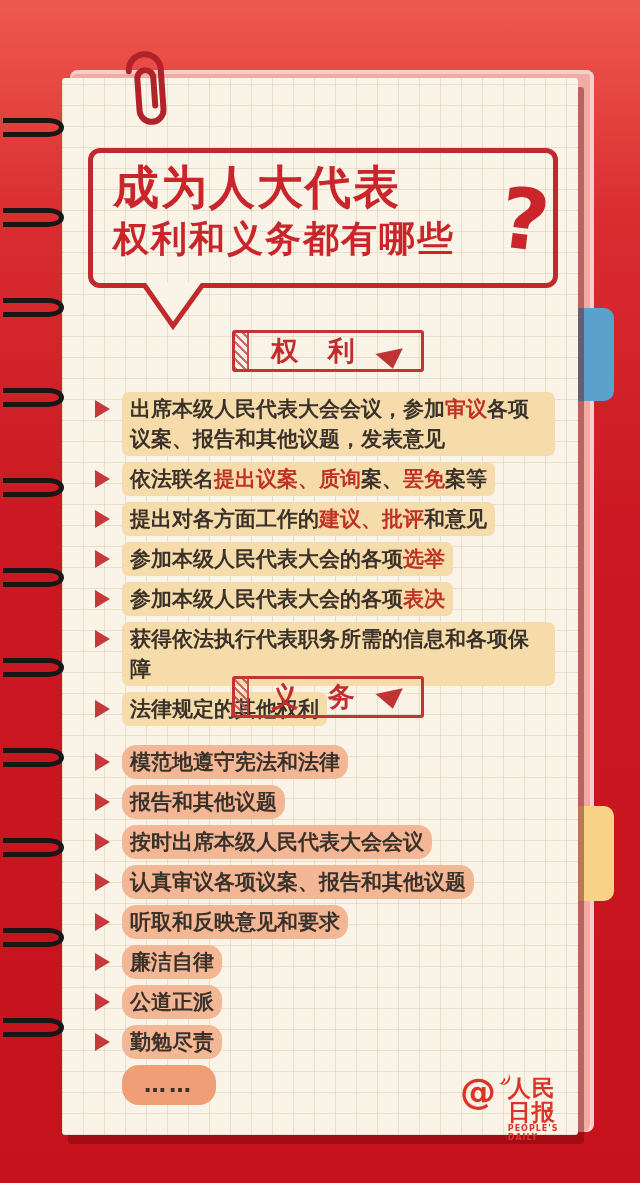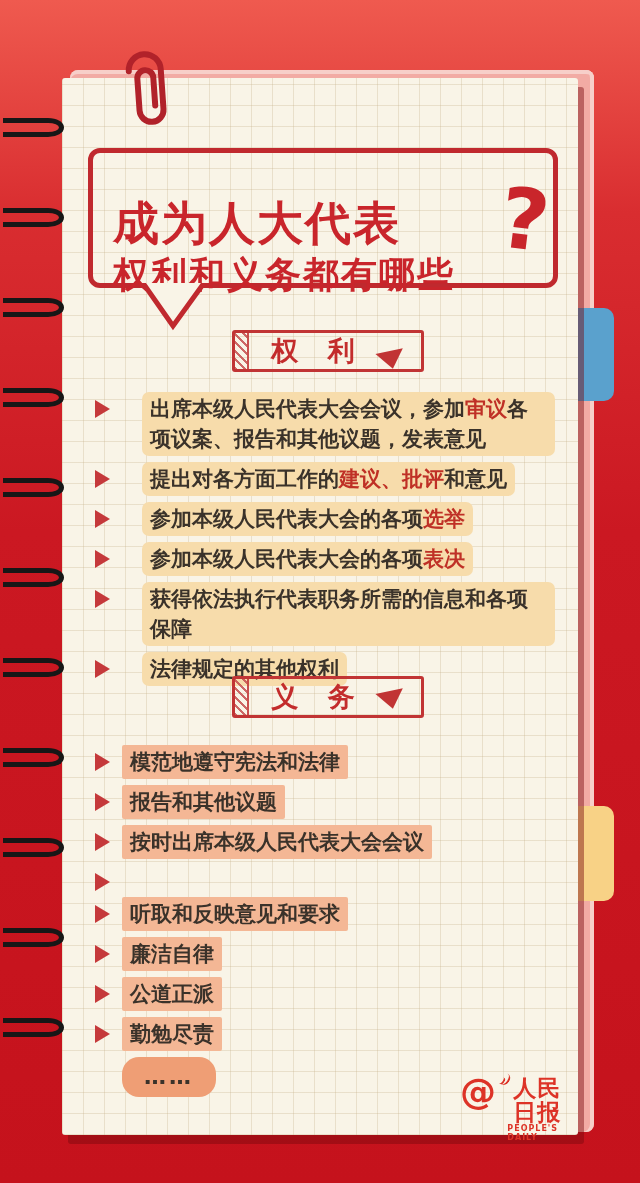--- a/index.html
+++ b/index.html
@@ -36,21 +36,21 @@
   }
   
   .clip{position:absolute;left:108px;top:38px;z-index:6;transform:rotate(-4deg);}
   
   .bubble{
     position:absolute;left:26px;top:70px;width:470px;height:140px;
     border:5px solid #c0292e;border-radius:12px;box-sizing:border-box;
     padding:8px 0 0 20px;
   }
   .title-line{font-weight:900;color:#c9252b;letter-spacing:2px;line-height:52px;white-space:nowrap;}
-  .title-line1{font-size:46px;margin-top:36px;}
+  .title-line1{font-size:46px;}
   .title-line2{font-size:36px;}
   .qmark{
     position:absolute;left:438px;top:100px;font-size:84px;font-weight:900;
     color:#c9252b;transform:rotate(7deg);line-height:1;
   }
   .bubble-tail{position:absolute;left:78px;top:205px;z-index:3;}
   
   .sec-box{
     position:absolute;left:170px;width:192px;height:42px;
     border:3px solid #c13434;border-radius:3px;box-sizing:border-box;
@@ -80,39 +80,39 @@
   .bullet{
     width:0;height:0;flex:none;margin:8px 12px 0 0;
     border-left:15px solid #c5393b;border-top:9px solid transparent;border-bottom:9px solid transparent;
   }
   .bullet.hidden{visibility:hidden;}
   .hl{
     font-size:21px;line-height:30px;color:#3a322a;font-weight:600;
     padding:2px 8px;border-radius:7px;
     -webkit-box-decoration-break:clone;box-decoration-break:clone;
   }
-  .hl-rights{background:#f7dcab;margin-left:20px;}
-  .hl-obligations{background:#f4b795;border-radius:2px;}
+  .hl-rights{background:#f7dcab;}
+  .hl-obligations{background:#f4b795;border-radius:14px;}
   .hl .em{color:#bf3026;}
   .pill-row .hl{
     background:#ef9e75;border-radius:17px;padding:5px 22px;
     font-weight:900;letter-spacing:3px;font-size:22px;
   }
   
   .logo{position:absolute;left:398px;top:996px;display:flex;align-items:flex-start;color:#dd3327;}
   .logo-at{font-size:36px;font-weight:900;line-height:36px;}
   .logo-waves{position:relative;width:12px;height:14px;margin:-2px 2px 0 1px;}
   .logo-waves::before,.logo-waves::after{
     content:"";position:absolute;border:solid #dd3327;border-width:0 2px 0 0;border-radius:50%;
     transform:rotate(35deg);
   }
   .logo-waves::before{width:6px;height:8px;left:0;top:4px;}
   .logo-waves::after{width:10px;height:13px;left:1px;top:0;}
   .logo-text{display:flex;flex-direction:column;margin-top:2px;}
-  .logo-name{font-size:23px;font-weight:900;letter-spacing:1px;line-height:24px;margin-left:6px;}
+  .logo-name{font-size:23px;font-weight:900;letter-spacing:1px;line-height:24px;}
   .logo-sub{font-size:8px;font-weight:700;letter-spacing:1px;}
 </style>
 </head>
 <body>
 
 <div class="sheet-behind"></div>
 
 <div class="tab tab-blue"></div>
 <div class="tab tab-yellow"></div>
 
@@ -134,20 +134,24 @@
     <span class="tri-down"></span>
   </div>
 
   <div class="list rights-list">
       <div class="item">
         <span class="bullet"></span>
         <span class="hl hl-rights"><span>出席本级人民代表大会会议，参加</span><span class="em">审议</span><span>各项议案、报告和其他议题，发表意见</span></span>
       </div>
       <div class="item">
         <span class="bullet"></span>
+        <span class="hl hl-rights"><span>依法联名</span><span class="em">提出议案、质询</span><span>案、</span><span class="em">罢免</span><span>案等</span></span>
+      </div>
+      <div class="item">
+        <span class="bullet"></span>
         <span class="hl hl-rights"><span>提出对各方面工作的</span><span class="em">建议、批评</span><span>和意见</span></span>
       </div>
       <div class="item">
         <span class="bullet"></span>
         <span class="hl hl-rights"><span>参加本级人民代表大会的各项</span><span class="em">选举</span></span>
       </div>
       <div class="item">
         <span class="bullet"></span>
         <span class="hl hl-rights"><span>参加本级人民代表大会的各项</span><span class="em">表决</span></span>
       </div>
@@ -175,20 +179,21 @@
       <div class="item">
         <span class="bullet"></span>
         <span class="hl hl-obligations"><span>报告和其他议题</span></span>
       </div>
       <div class="item">
         <span class="bullet"></span>
         <span class="hl hl-obligations"><span>按时出席本级人民代表大会会议</span></span>
       </div>
       <div class="item">
         <span class="bullet"></span>
+        <span class="hl hl-obligations"><span>认真审议各项议案、报告和其他议题</span></span>
       </div>
       <div class="item">
         <span class="bullet"></span>
         <span class="hl hl-obligations"><span>听取和反映意见和要求</span></span>
       </div>
       <div class="item">
         <span class="bullet"></span>
         <span class="hl hl-obligations"><span>廉洁自律</span></span>
       </div>
       <div class="item">

